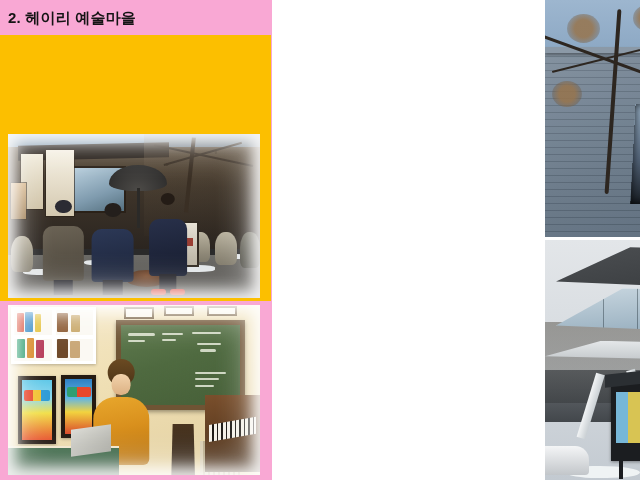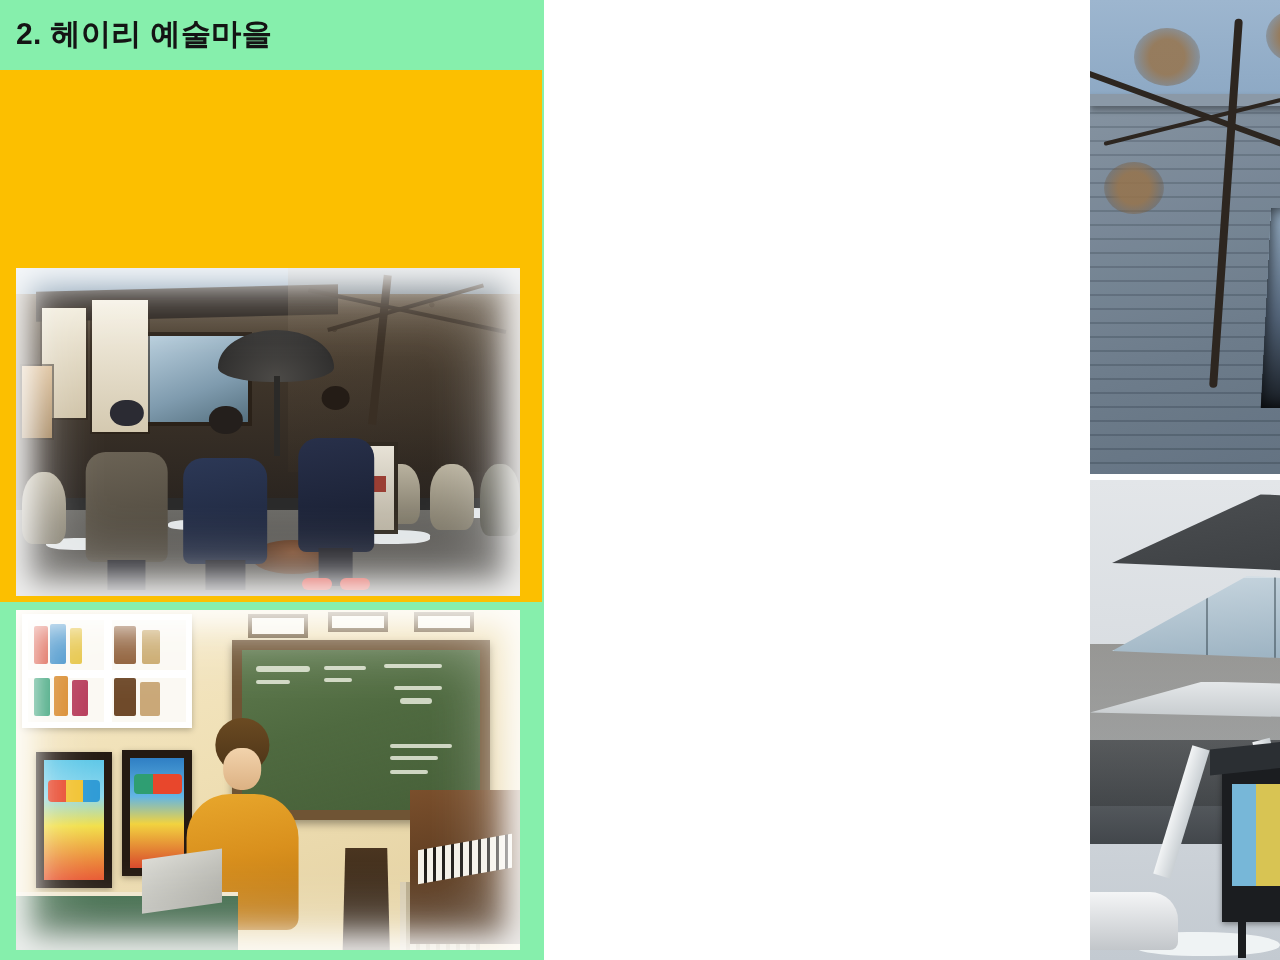--- a/index.html
+++ b/index.html
@@ -4,21 +4,21 @@
 <title>Heyri Art Valley Slide</title>
 <style>
   html,body{margin:0;padding:0;background:#ffffff;}
   body{
     width:640px;height:480px;overflow:hidden;position:relative;
     font-family:"Liberation Sans","DejaVu Sans",sans-serif;
   }
   .slide{position:absolute;inset:0;background:#ffffff;}
 
   
-  .left-col{position:absolute;left:0;top:0;width:272px;height:480px;background:#86efac;}
+  .left-col{position:absolute;left:0;top:0;width:272px;height:480px;background:#f9a8d4;}
 
   .slide-title{
     position:absolute;left:8px;top:6px;width:258px;height:26px;
     font-size:15px;font-weight:bold;color:#141414;letter-spacing:.2px;
     line-height:24px;white-space:nowrap;
   }
 
   .yellow-band{
     position:absolute;left:0;top:35px;width:271px;height:266px;
     background:#fcbf00;

